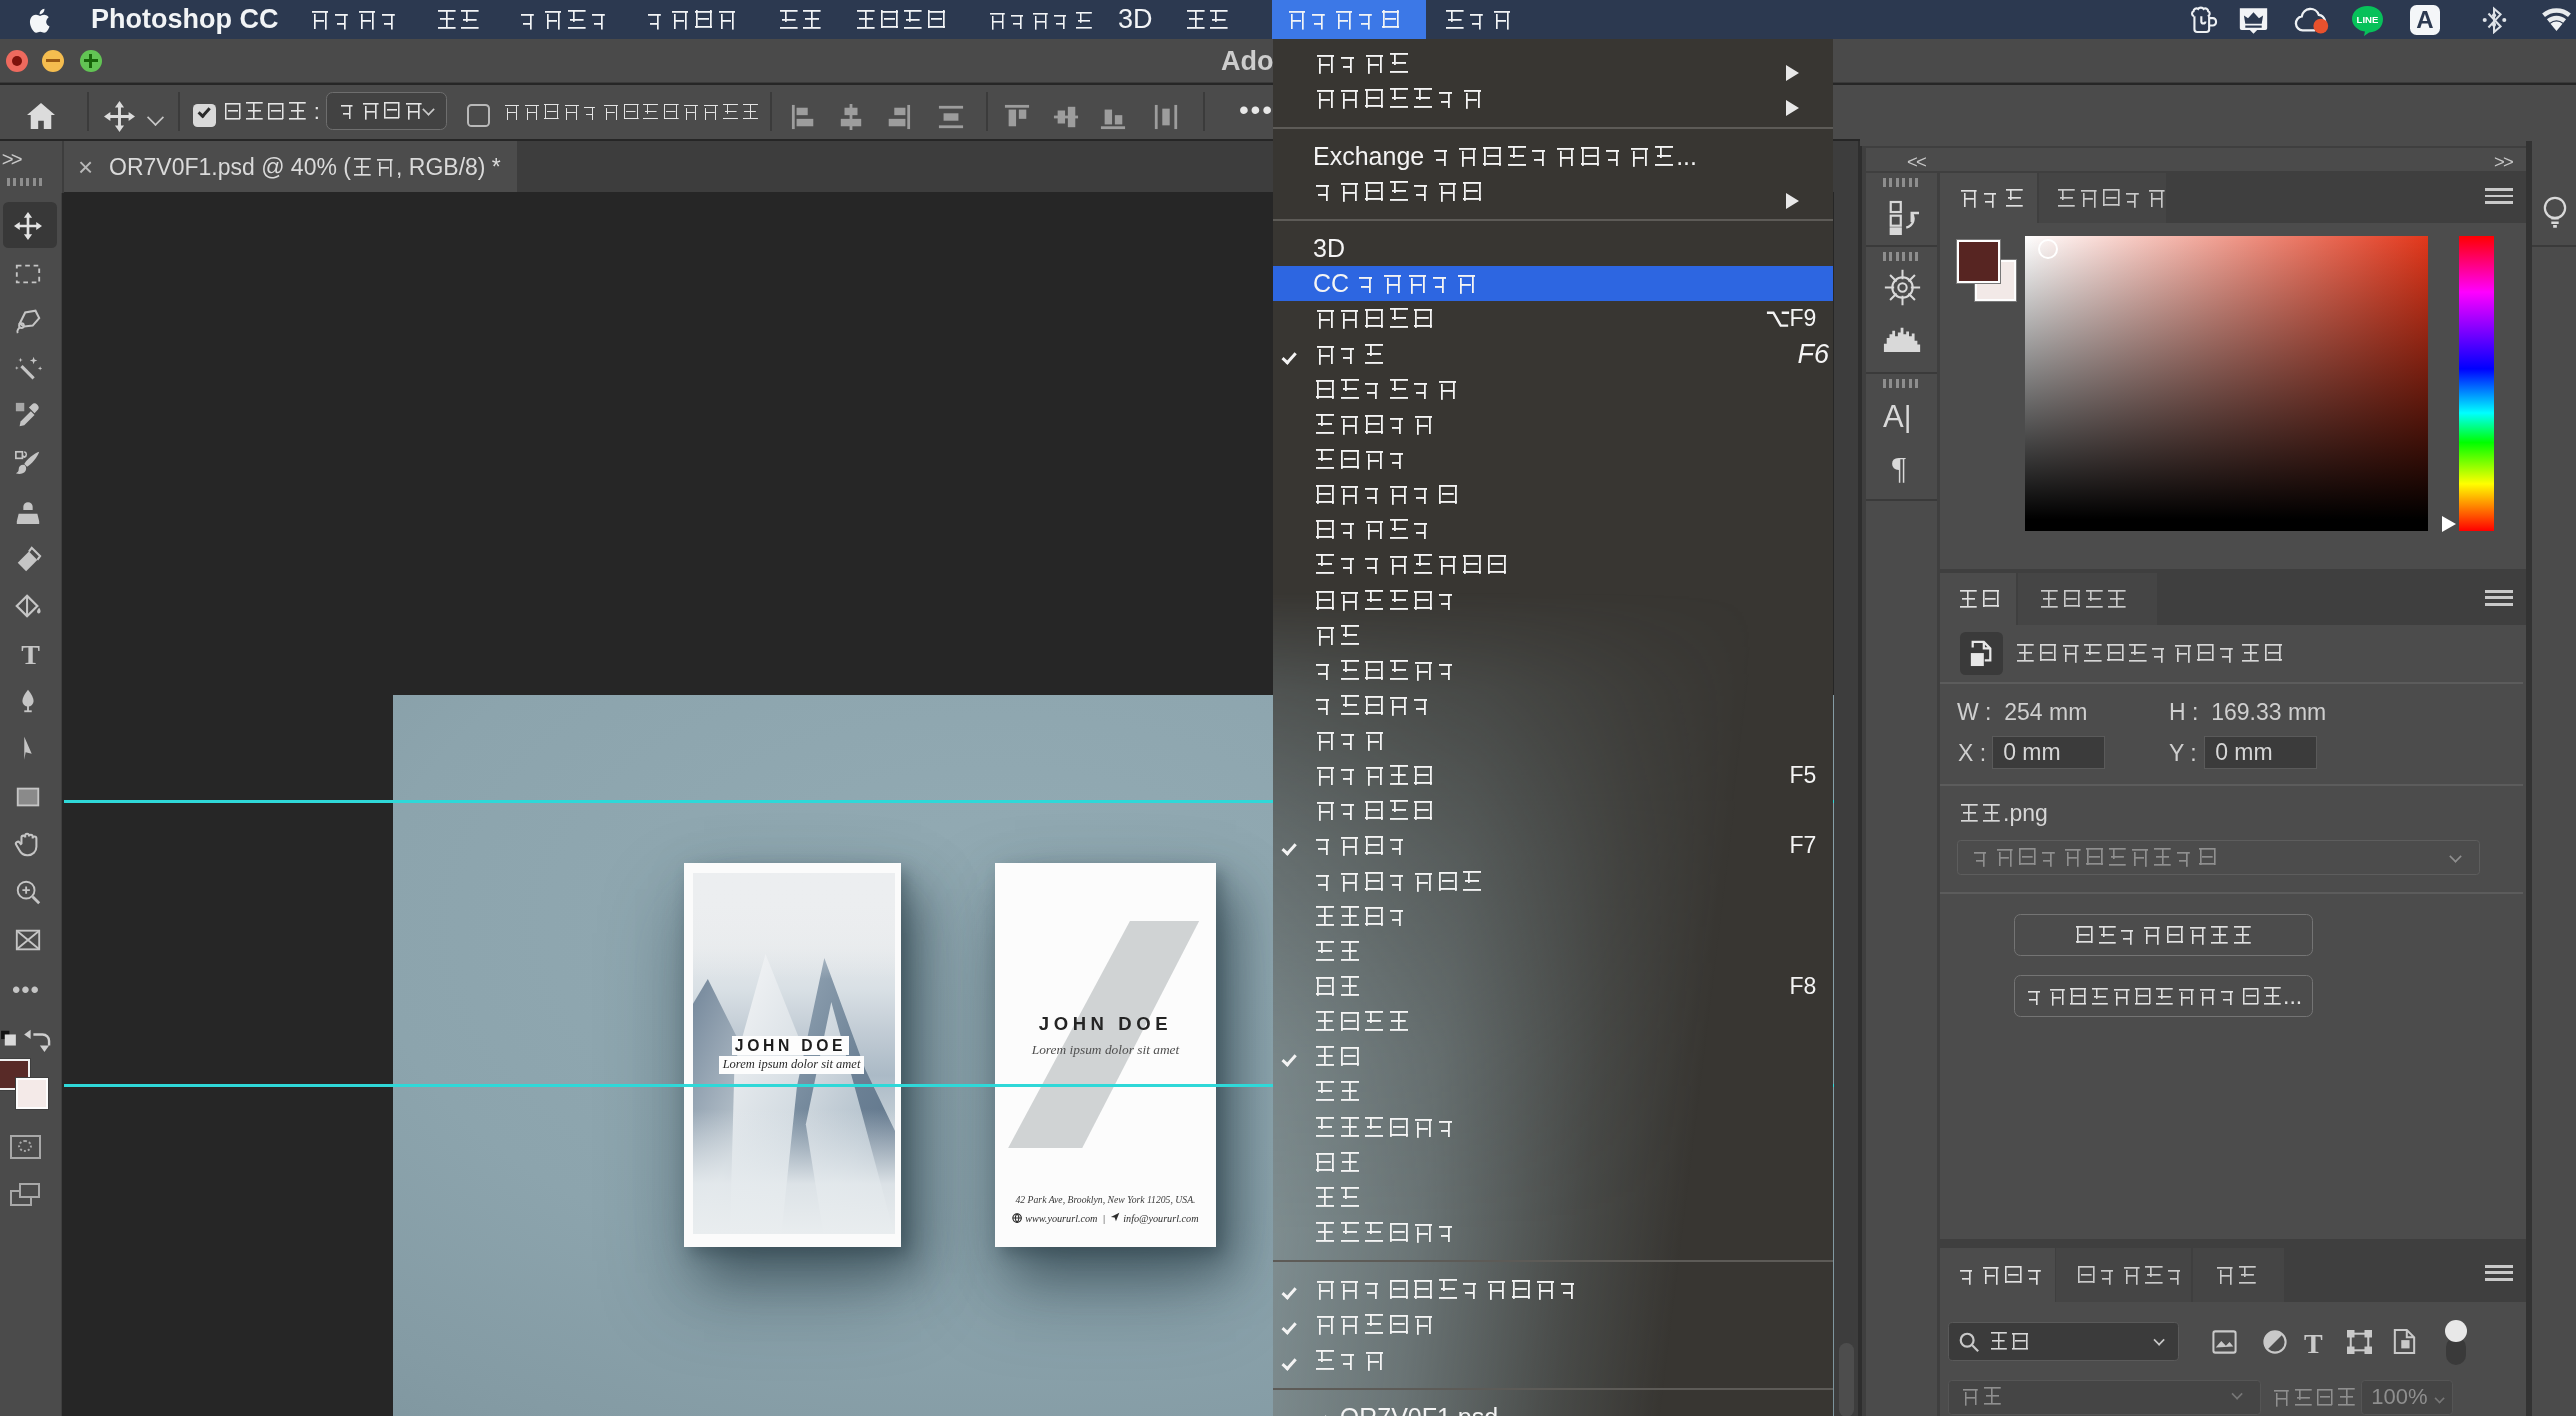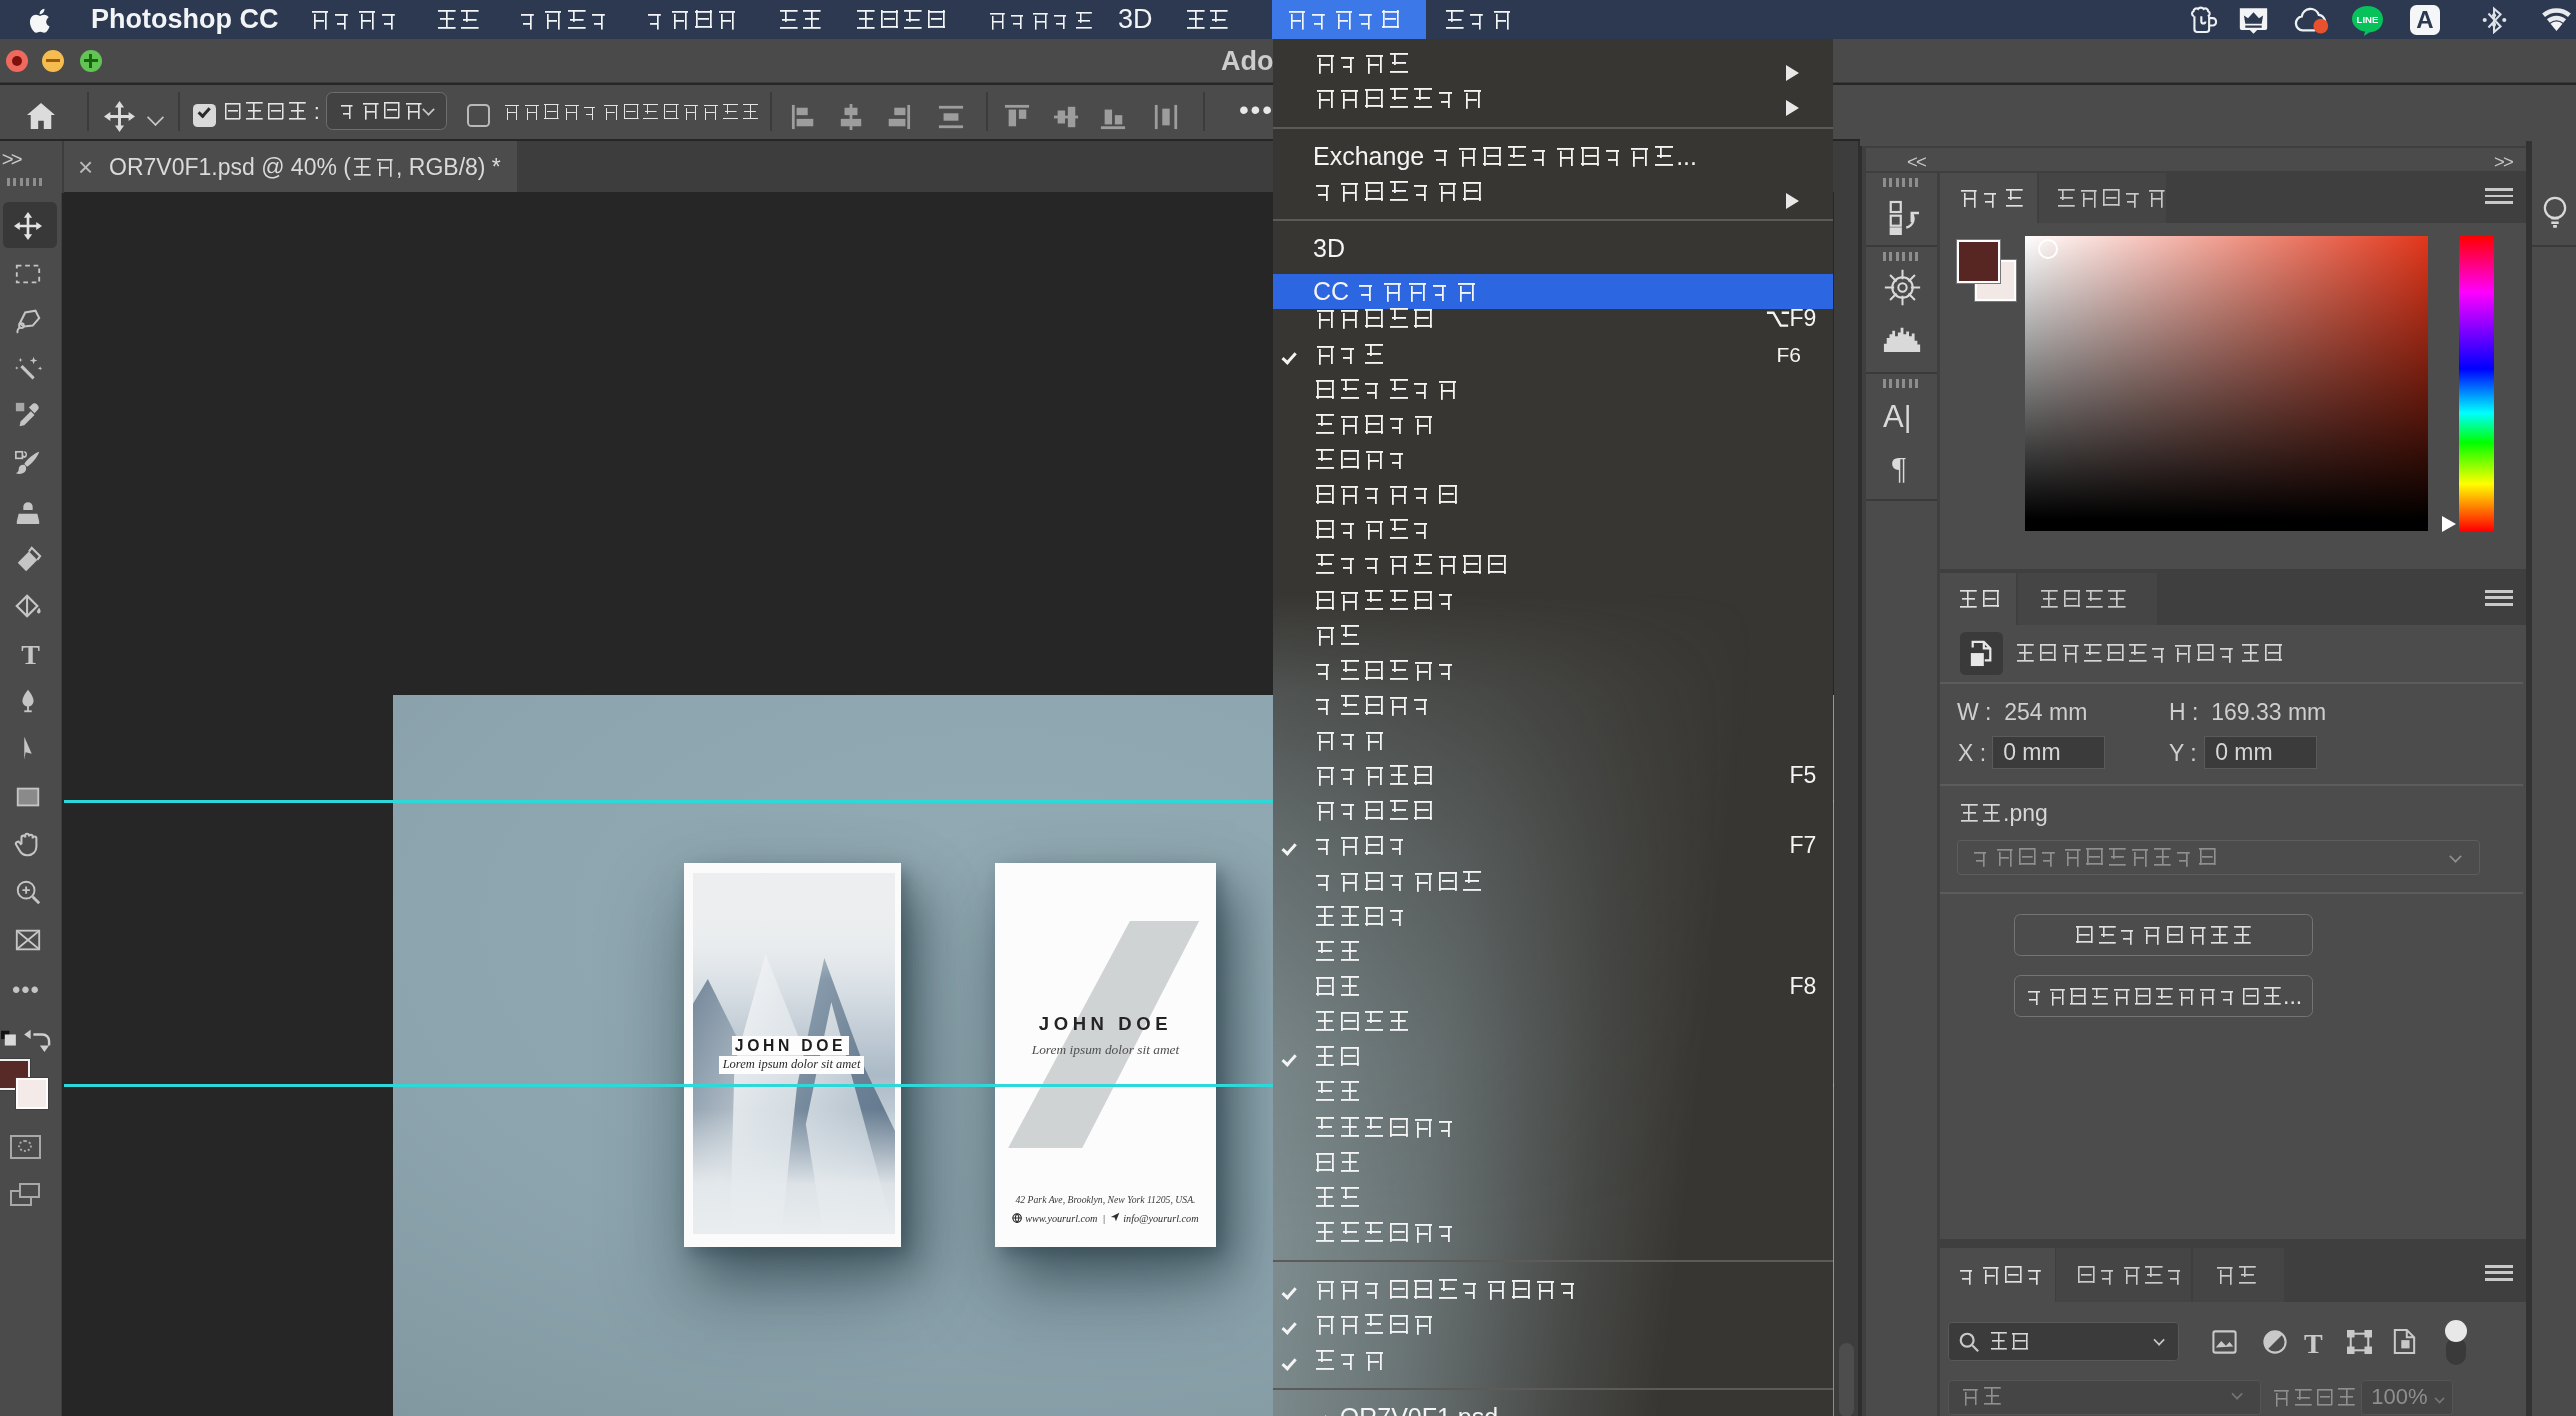--- a/index.html
+++ b/index.html
@@ -292,33 +292,33 @@
 <div class="abs" style="left:1273px;top:139px;width:560px;height:35px;color:#f4f4f4;font-size:25px;line-height:35px;">
     <span class="abs" style="left:40px;top:0;">Exchange <span class="jr "><i class="g ge"></i><i class="g gb"></i><i class="g gd"></i><i class="g gc"></i><i class="g ge"></i><i class="g gb"></i><i class="g gd"></i><i class="g ge"></i><i class="g gb"></i><i class="g gc"></i></span>...</span>
   </div>
 <div class="abs" style="left:1273px;top:174px;width:560px;height:35px;color:#f4f4f4;font-size:25px;line-height:35px;">
     <span class="abs" style="left:40px;top:0;"><span class="jr "><i class="g ge"></i><i class="g gb"></i><i class="g gd"></i><i class="g gc"></i><i class="g ge"></i><i class="g gb"></i><i class="g gd"></i></span></span>
     <span class="abs" style="left:513px;top:9.2px;"><span class="tri" style="color:#e8e8e8"></span></span>
   </div>
 <div class="abs" style="left:1273px;top:231px;width:560px;height:35px;color:#f4f4f4;font-size:25px;line-height:35px;">
     <span class="abs" style="left:40px;top:0;">3D</span>
   </div>
-<div class="abs" style="left:1273px;top:266px;width:560px;height:35px;background:#2d66e1;color:#f4f4f4;font-size:25px;line-height:35px;margin-top:8px;">
+<div class="abs" style="left:1273px;top:266px;width:560px;height:35px;background:#2d66e1;color:#f4f4f4;font-size:25px;line-height:35px;">
     <span class="abs" style="left:40px;top:0;">CC <span class="jr "><i class="g ge"></i><i class="g gb"></i><i class="g gb"></i><i class="g ge"></i><i class="g gb"></i></span></span>
   </div>
 <div class="abs" style="left:1273px;top:301px;width:560px;height:35px;color:#f4f4f4;font-size:25px;line-height:35px;">
     <span class="abs" style="left:40px;top:0;"><span class="jr "><i class="g gb"></i><i class="g gb"></i><i class="g gd"></i><i class="g gc"></i><i class="g gd"></i></span></span>
     <span class="abs" style="right:16.6px;top:0;font-size:23px;"><svg width="24" height="20.3" viewBox="0 0 26 22" style="vertical-align:-2.8px">
         <path d="M1 4 h7 l8 14 h8 M17 4 h8" stroke="#f4f4f4" stroke-width="2.6" fill="none"></path>
       </svg>F9</span>
   </div>
 <div class="abs" style="left:1273px;top:337px;width:560px;height:35px;color:#f4f4f4;font-size:25px;line-height:35px;">
     <span class="abs" style="left:9.2px;top:0px;"><span class="chk"></span></span>
     <span class="abs" style="left:40px;top:0;"><span class="jr "><i class="g gb"></i><i class="g ge"></i><i class="g gc"></i></span></span>
-    <span class="abs" style="right:32px;top:0;font-size:21px;">F6</span>
+    <span class="abs" style="right:4px;top:0;font-size:27px;font-style:italic;">F6</span>
   </div>
 <div class="abs" style="left:1273px;top:372px;width:560px;height:35px;color:#f4f4f4;font-size:25px;line-height:35px;">
     <span class="abs" style="left:40px;top:0;"><span class="jr "><i class="g gd"></i><i class="g gc"></i><i class="g ge"></i><i class="g gc"></i><i class="g ge"></i><i class="g gb"></i></span></span>
   </div>
 <div class="abs" style="left:1273px;top:407px;width:560px;height:35px;color:#f4f4f4;font-size:25px;line-height:35px;">
     <span class="abs" style="left:40px;top:0;"><span class="jr "><i class="g gc"></i><i class="g gb"></i><i class="g gd"></i><i class="g ge"></i><i class="g gb"></i></span></span>
   </div>
 <div class="abs" style="left:1273px;top:442px;width:560px;height:35px;color:#f4f4f4;font-size:25px;line-height:35px;">
     <span class="abs" style="left:40px;top:0;"><span class="jr "><i class="g gc"></i><i class="g gd"></i><i class="g gb"></i><i class="g ge"></i></span></span>
   </div>

